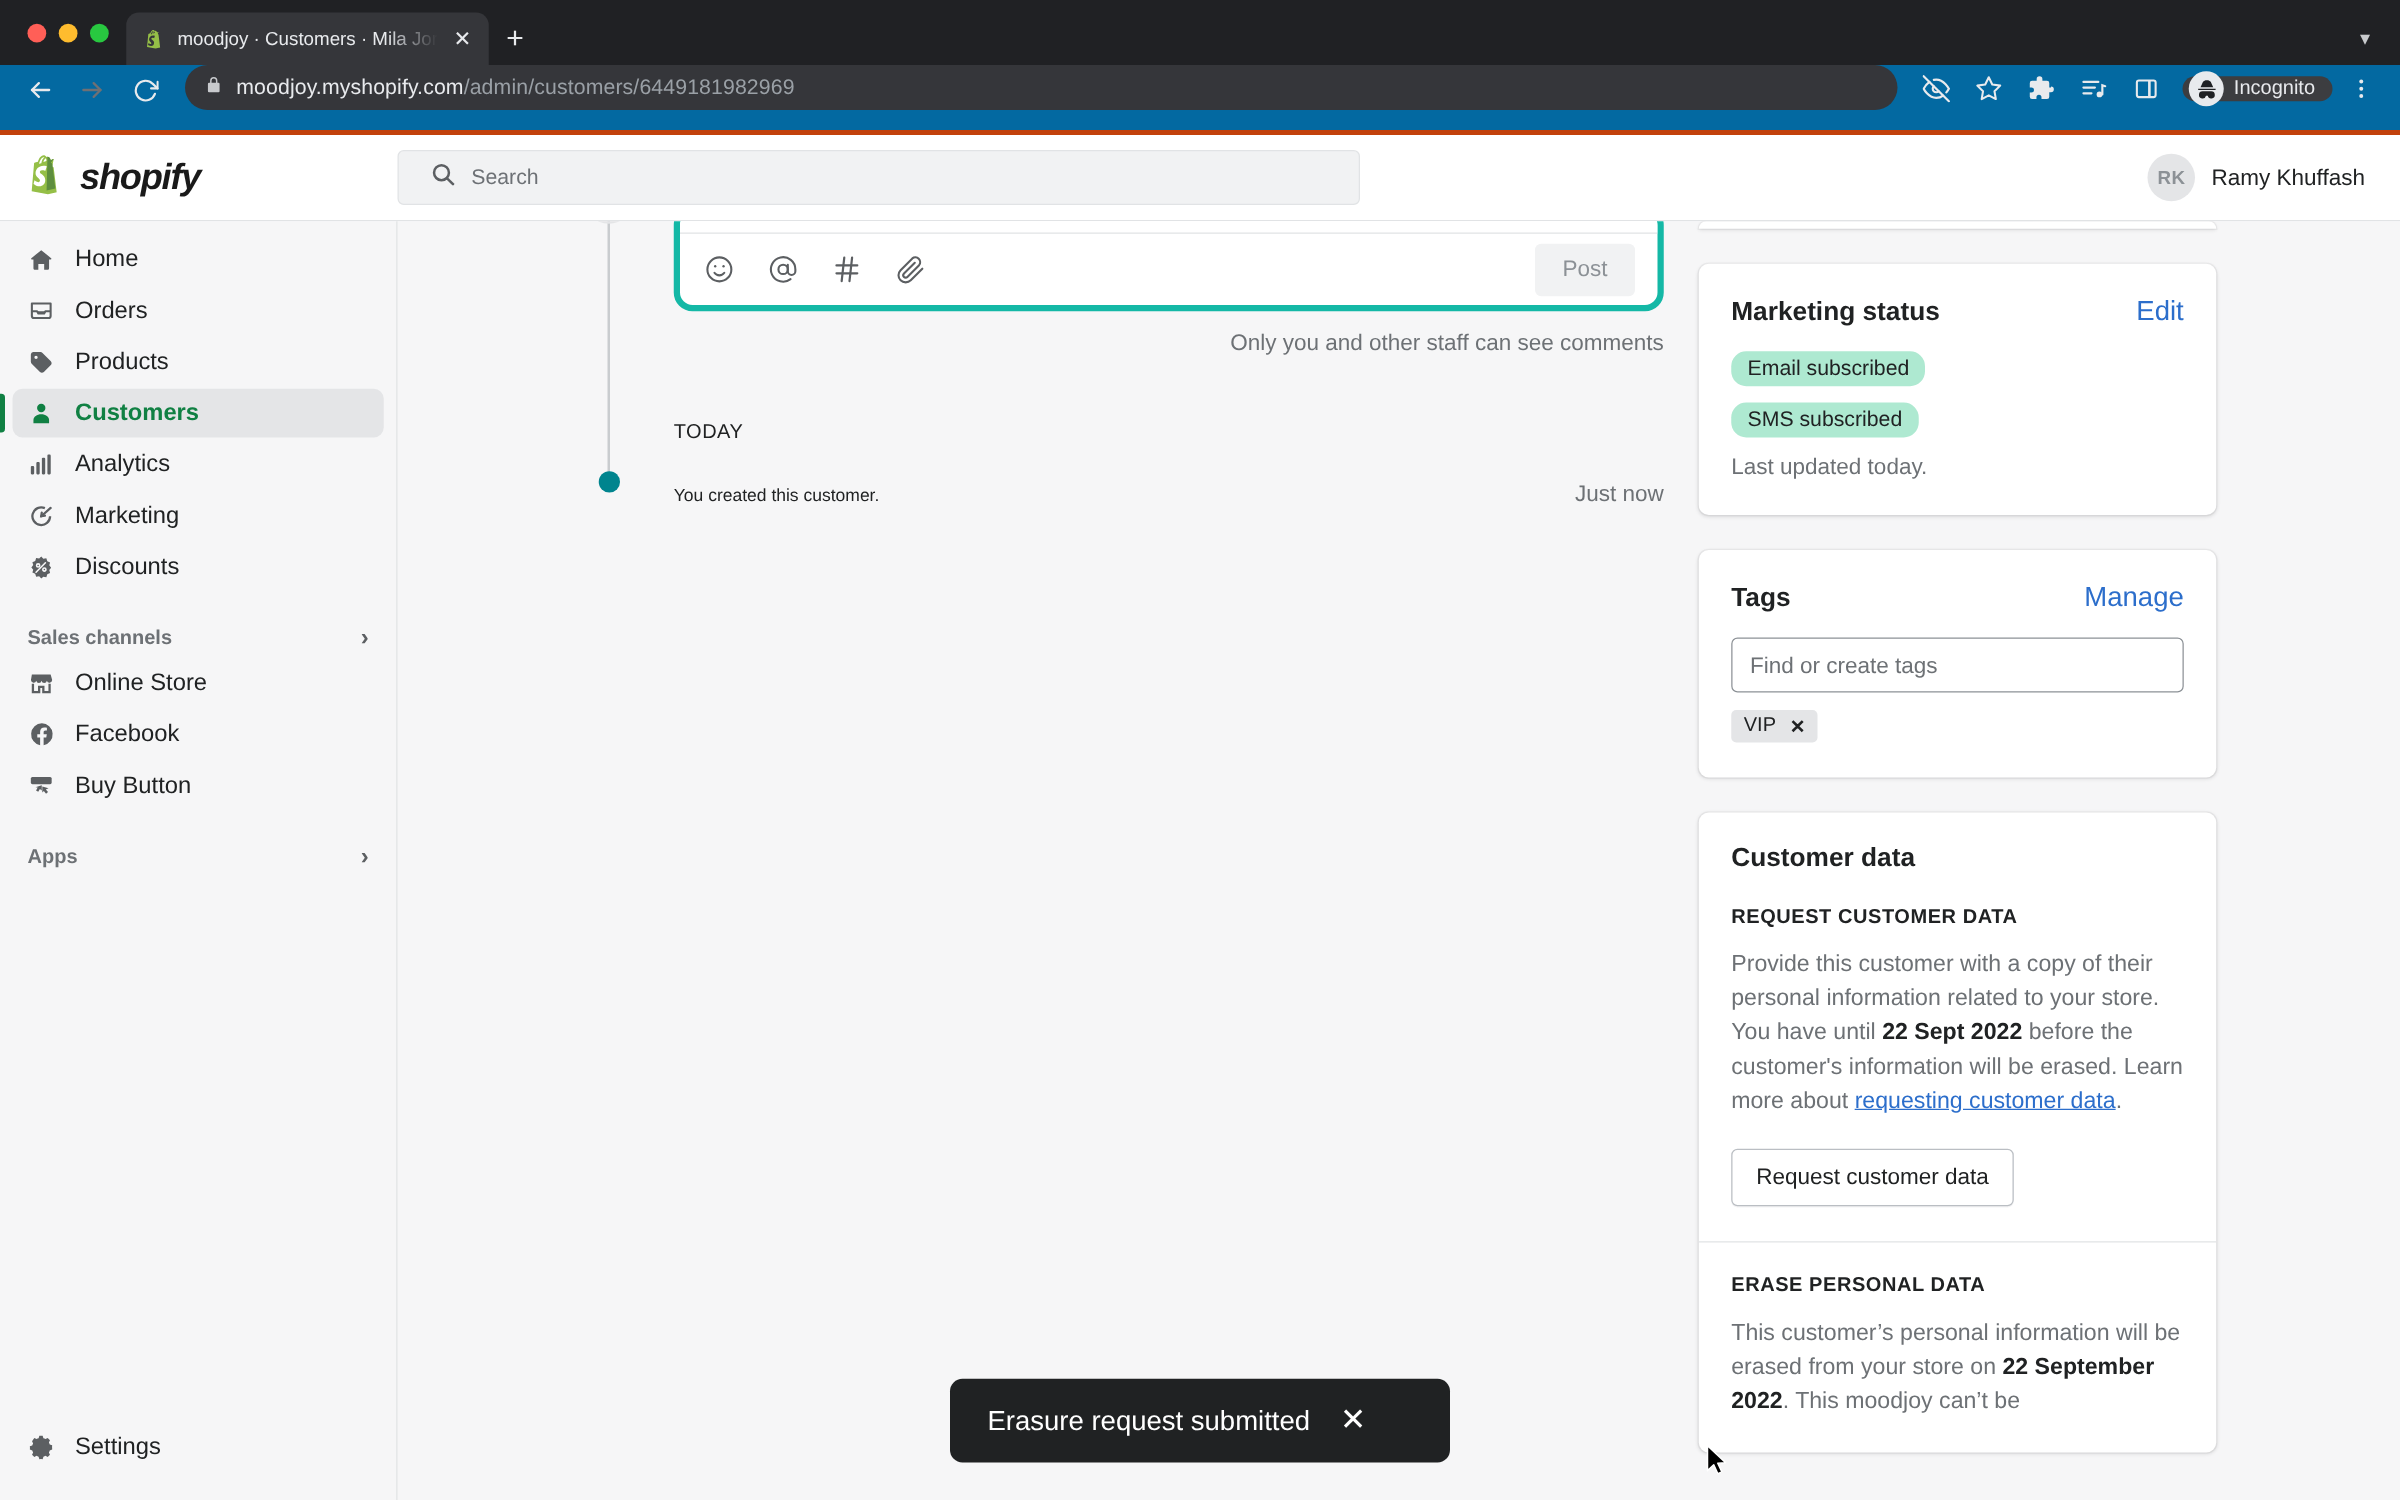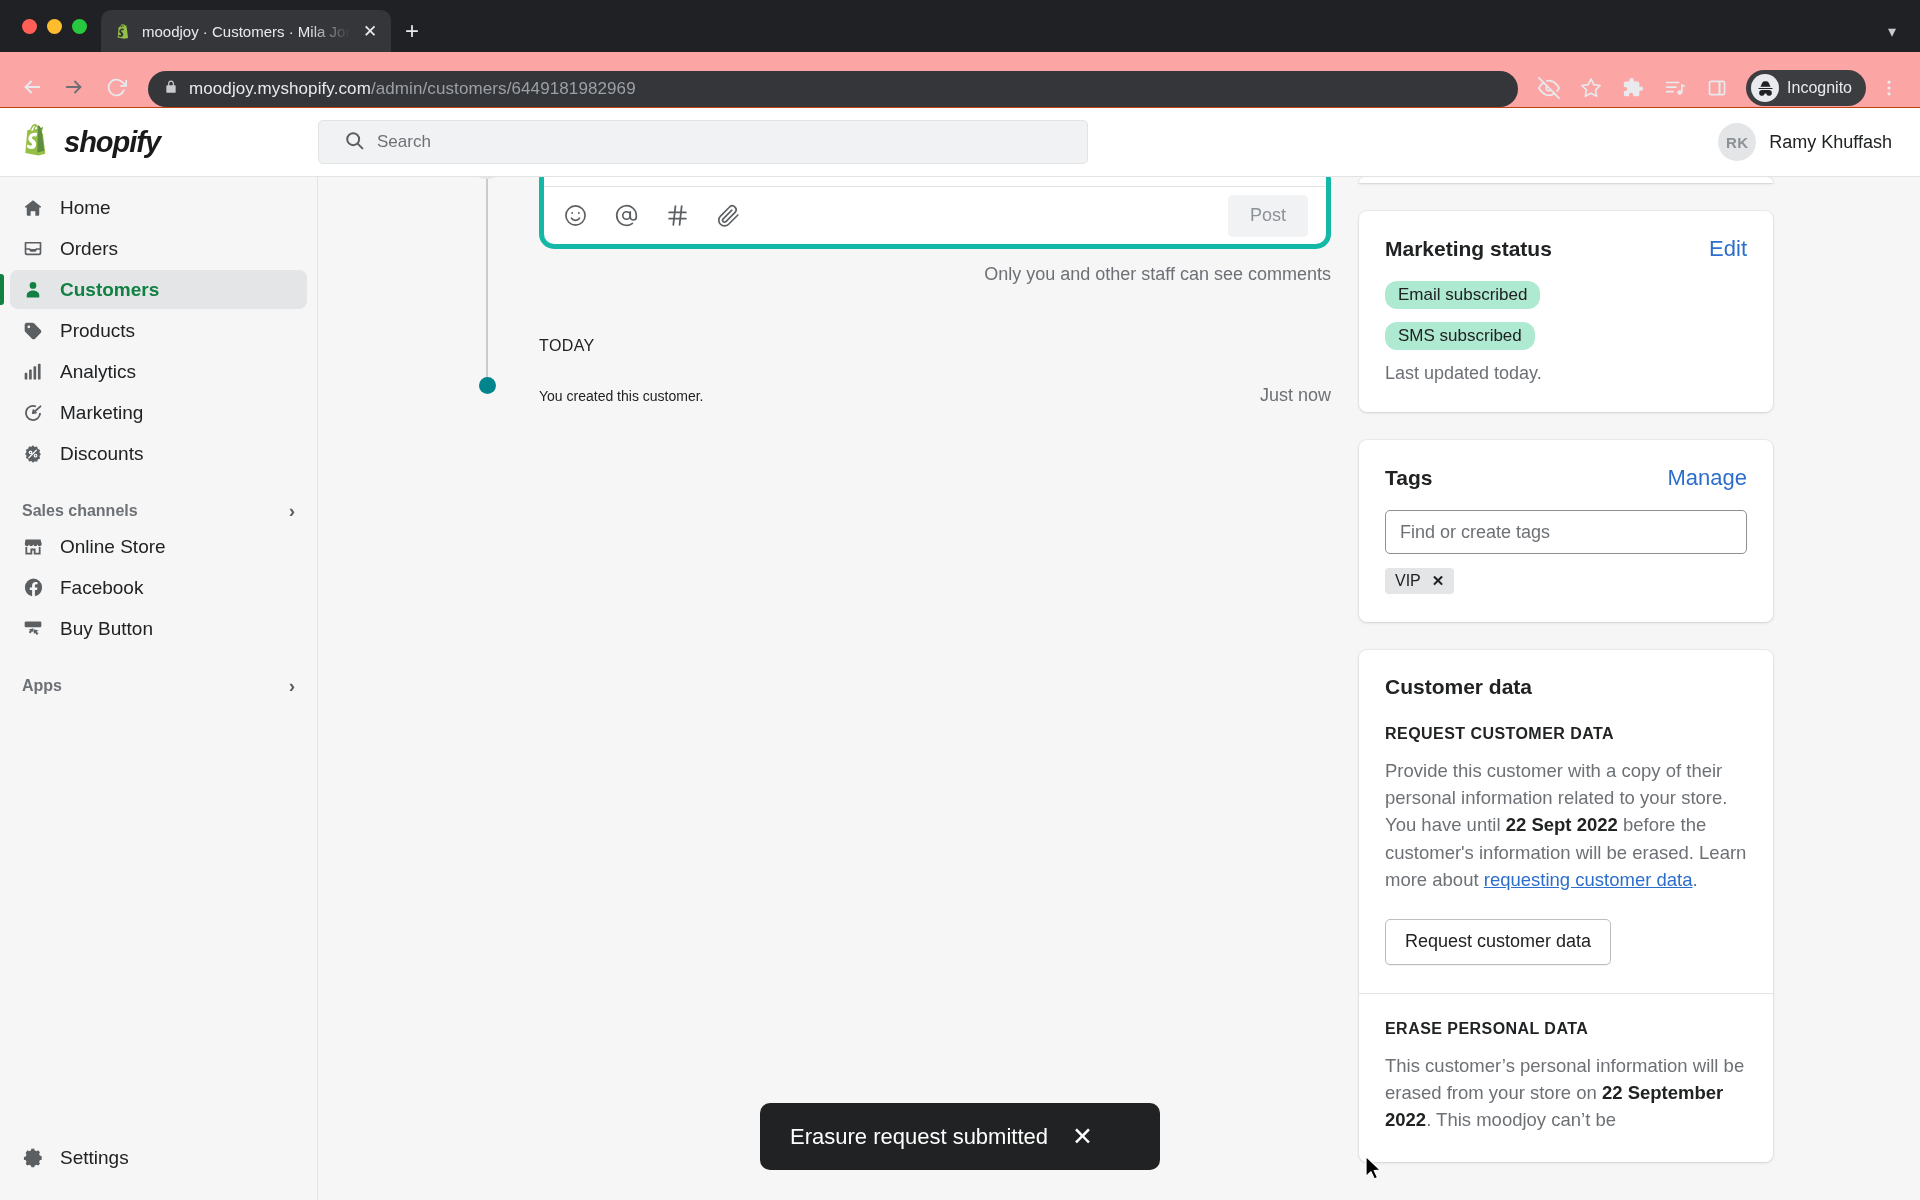--- a/index.html
+++ b/index.html
@@ -39,23 +39,23 @@
     overflow: hidden; flex: 1;
     -webkit-mask-image: linear-gradient(to right, #000 80%, transparent 100%);
     mask-image: linear-gradient(to right, #000 80%, transparent 100%);
   }
   .tab-close { color: #e8eaed; font-size: 17px; line-height: 1; width: 22px; text-align: center; cursor: pointer; }
   .newtab { color: #e8eaed; font-size: 24px; width: 42px; height: 42px; display: flex; align-items: center; justify-content: center; line-height: 1; }
   .tabstrip-right { margin-left: auto; display: flex; align-items: center; padding-right: 14px; height: 42px; }
   .chev-down { color: #c8cacd; font-size: 16px; padding: 0 10px; }
 
   .toolbar {
-    height: 56px; background: #fca5a5; display: flex; align-items: flex-end;
+    height: 56px; background: #0369a1; display: flex; align-items: flex-start;
     padding: 0 12px; gap: 2px; flex: 0 0 56px;
-    border-bottom: 1px solid #c2410c;
+    border-bottom: 4px solid #c2410c;
   }
   .navbtn {
     width: 40px; height: 40px; border-radius: 50%;
     display: flex; align-items: center; justify-content: center;
     color: #e8eaed; cursor: pointer;
   }
   .navbtn.disabled { color: #6f7074; }
   .omnibox {
     flex: 1; height: 36px; background: #35363a; border-radius: 18px;
     display: flex; align-items: center; padding: 0 16px; gap: 11px;
@@ -63,21 +63,21 @@
   }
   .url { font-size: 17px; color: #e8eaed; white-space: nowrap; letter-spacing: .1px; }
   .url .dim { color: #9aa0a6; }
   .tb-icons { display: flex; align-items: center; gap: 4px; }
   .tb-icon {
     width: 38px; height: 38px; display: flex; align-items: center; justify-content: center;
     color: #e8eaed; border-radius: 50%; cursor: pointer;
   }
   .incognito-pill {
     display: flex; align-items: center; gap: 8px;
-    background: #3c3d40; border-radius: 18px; height: 36px;
+    background: #3c3d40; border-radius: 18px; height: 20px;
     padding: 0 14px 0 5px; margin-left: 6px;
   }
   .incog-avatar {
     width: 28px; height: 28px; border-radius: 50%; background: #e8eaed;
     display: flex; align-items: center; justify-content: center;
   }
   .incog-label { color: #e8eaed; font-size: 16px; }
 
   
   .app { flex: 1; display: flex; flex-direction: column; background: #f6f6f7; min-height: 0; }
@@ -382,36 +382,36 @@
         </div>
         <div class="nav-item">
           <span class="ico">
             <svg width="20" height="20" viewBox="0 0 24 24" fill="none" stroke="#5c5f62" stroke-width="2" stroke-linejoin="round">
                 <path d="M3 4.5h18v12a2 2 0 0 1-2 2H5a2 2 0 0 1-2-2v-12z"></path>
                 <path d="M3 12h5l1.2 2.2h5.6L16 12h5" fill="#5c5f62"></path>
               </svg>
           </span>
           <span>Orders</span>
         </div>
+        <div class="nav-item">
+          <span class="ico">
+            <svg width="20" height="20" viewBox="0 0 24 24" fill="#5c5f62">
+                <path d="M11.3 2H4.6C3.2 2 2 3.2 2 4.6v6.7c0 .7.3 1.4.8 1.9l8 8c1 1 2.7 1 3.7 0l6.7-6.7c1-1 1-2.7 0-3.7l-8-8c-.5-.5-1.2-.8-1.9-.8zM7 8.6a1.6 1.6 0 1 1 0-3.2 1.6 1.6 0 0 1 0 3.2z"></path>
+              </svg>
+          </span>
+          <span>Products</span>
+        </div>
         <div class="nav-item active">
           <span class="ico">
             <svg width="20" height="20" viewBox="0 0 24 24" fill="#108043">
                 <circle cx="12" cy="6.5" r="4"></circle>
                 <path d="M12 12.5c-4.2 0-7.5 2.6-7.5 5.4V21h15v-3.1c0-2.8-3.3-5.4-7.5-5.4z"></path>
               </svg>
           </span>
           <span>Customers</span>
-        </div>
-        <div class="nav-item">
-          <span class="ico">
-            <svg width="20" height="20" viewBox="0 0 24 24" fill="#5c5f62">
-                <path d="M11.3 2H4.6C3.2 2 2 3.2 2 4.6v6.7c0 .7.3 1.4.8 1.9l8 8c1 1 2.7 1 3.7 0l6.7-6.7c1-1 1-2.7 0-3.7l-8-8c-.5-.5-1.2-.8-1.9-.8zM7 8.6a1.6 1.6 0 1 1 0-3.2 1.6 1.6 0 0 1 0 3.2z"></path>
-              </svg>
-          </span>
-          <span>Products</span>
         </div>
         <div class="nav-item">
           <span class="ico">
             <svg width="20" height="20" viewBox="0 0 24 24" fill="#5c5f62">
                 <rect x="2" y="13" width="3.2" height="8" rx="1"></rect>
                 <rect x="7.3" y="9" width="3.2" height="12" rx="1"></rect>
                 <rect x="12.6" y="5" width="3.2" height="16" rx="1"></rect>
                 <rect x="17.9" y="2" width="3.2" height="19" rx="1"></rect>
               </svg>
           </span>

